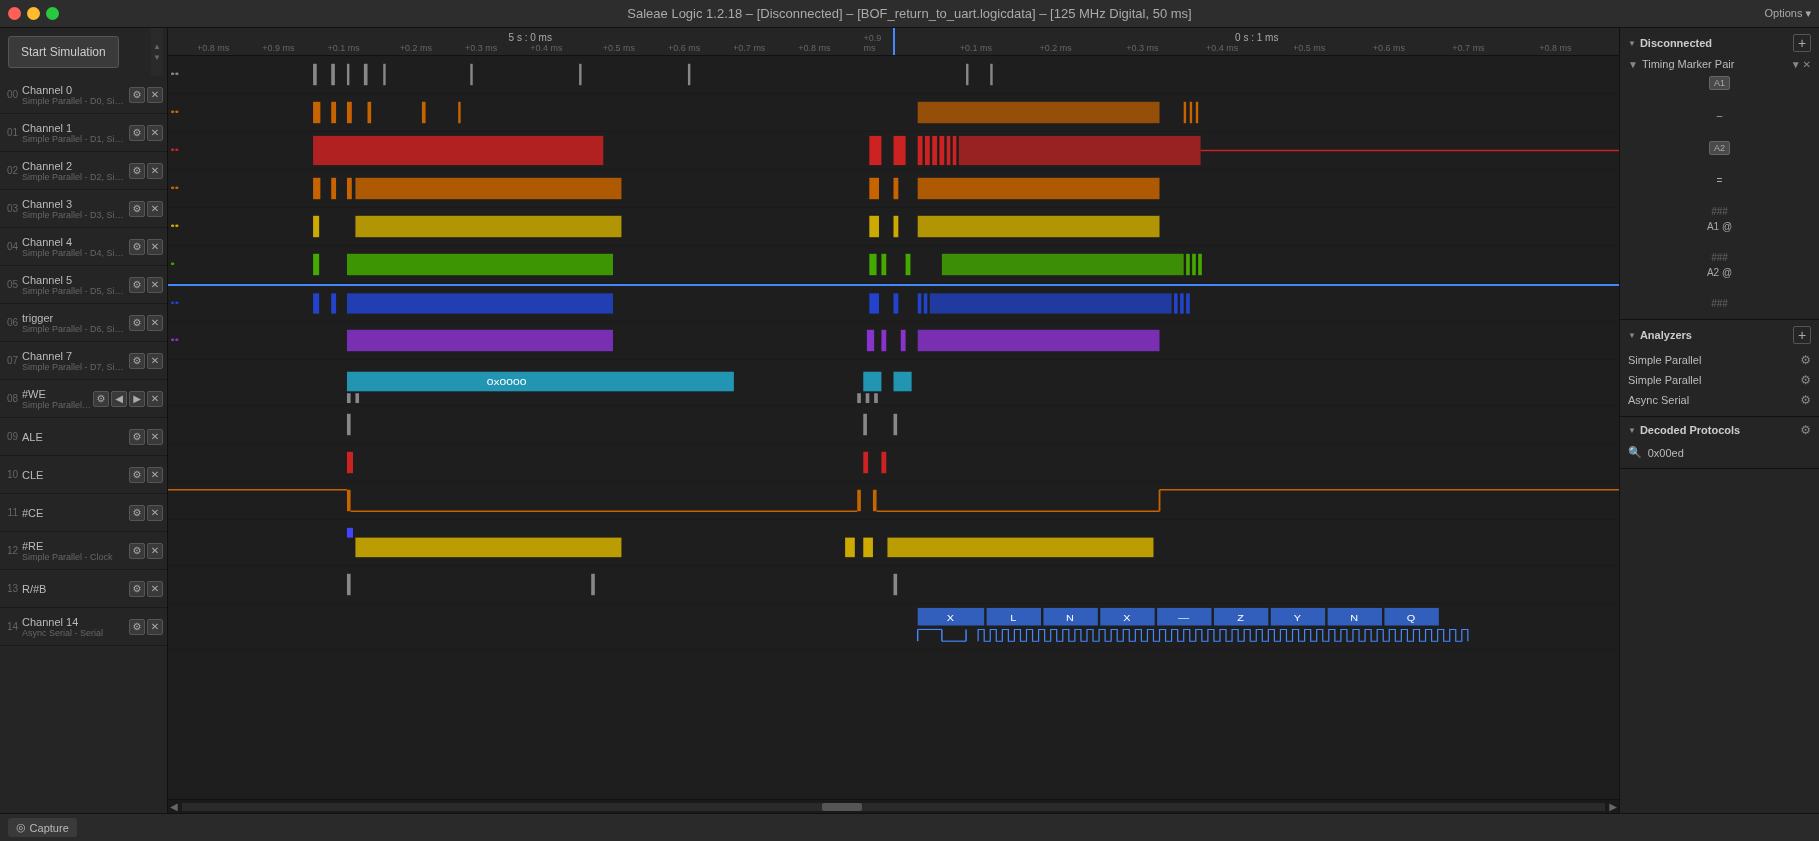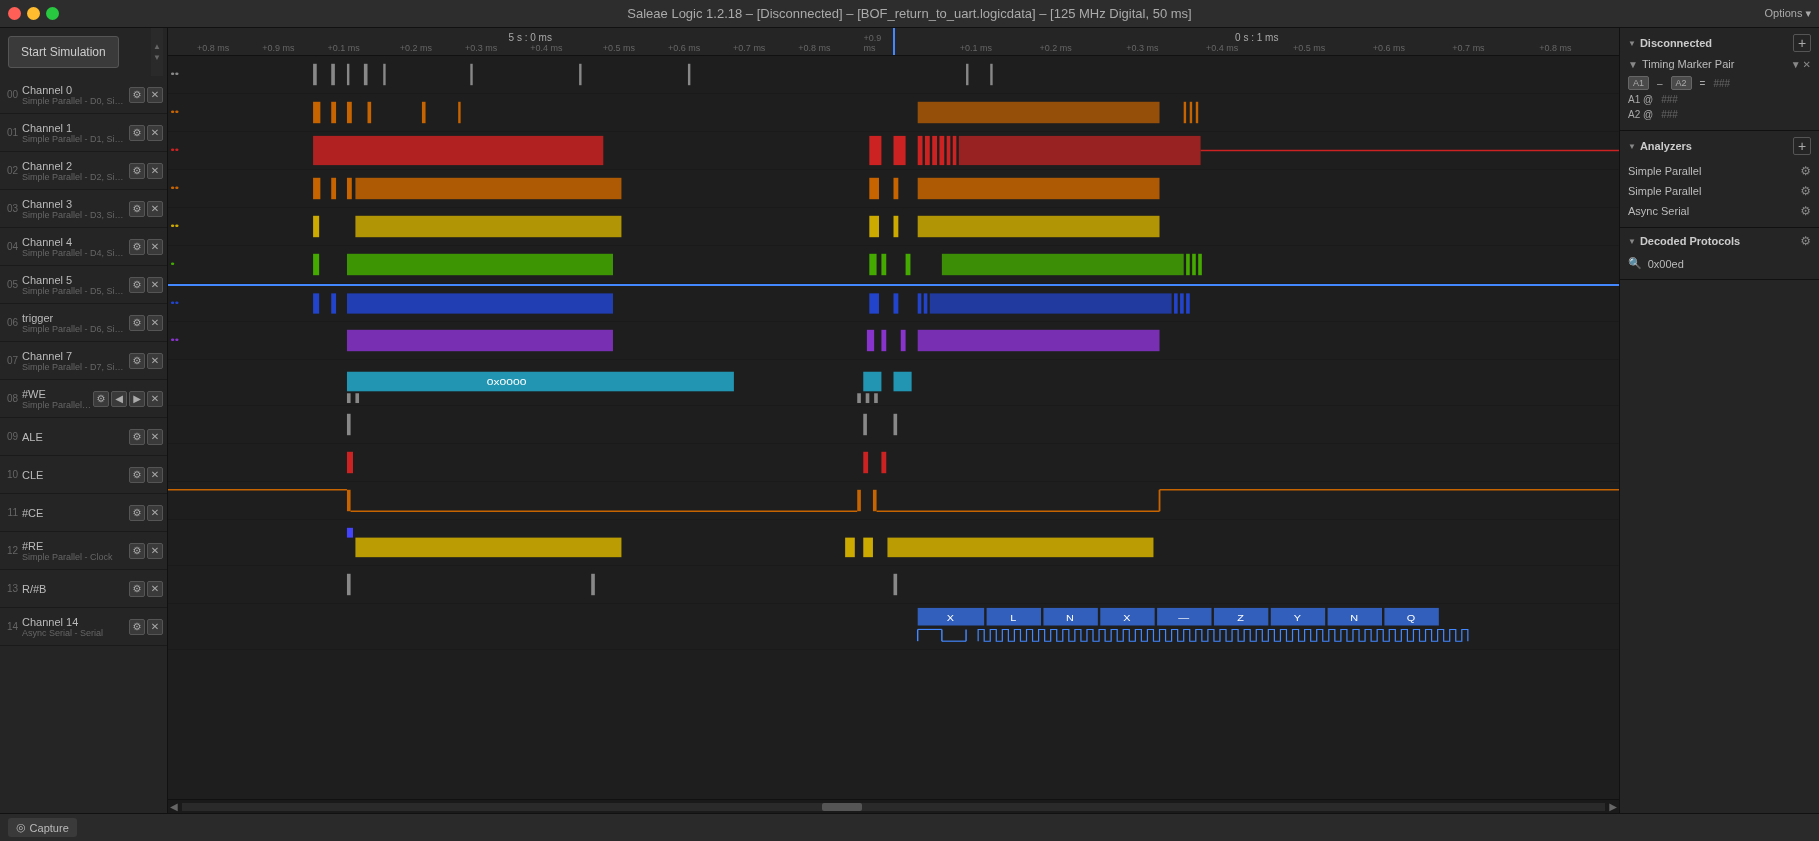--- a/index.html
+++ b/index.html
@@ -266,24 +266,25 @@
       align-items: center;
       justify-content: center;
       font-size: 14px;
       border-radius: 2px;
     }
 
     
     .annotation-row {
       display: flex;
       align-items: center;
-      gap: 8px;
+      gap: 20px;
       margin-bottom: 4px;
       color: #aaa;
       font-size: 10px;
+      flex-direction: column;
     }
     .anno-marker {
       background: #4a4a4a;
       border: 1px solid #666;
       padding: 1px 4px;
       border-radius: 2px;
       font-size: 9px;
     }
 
     

